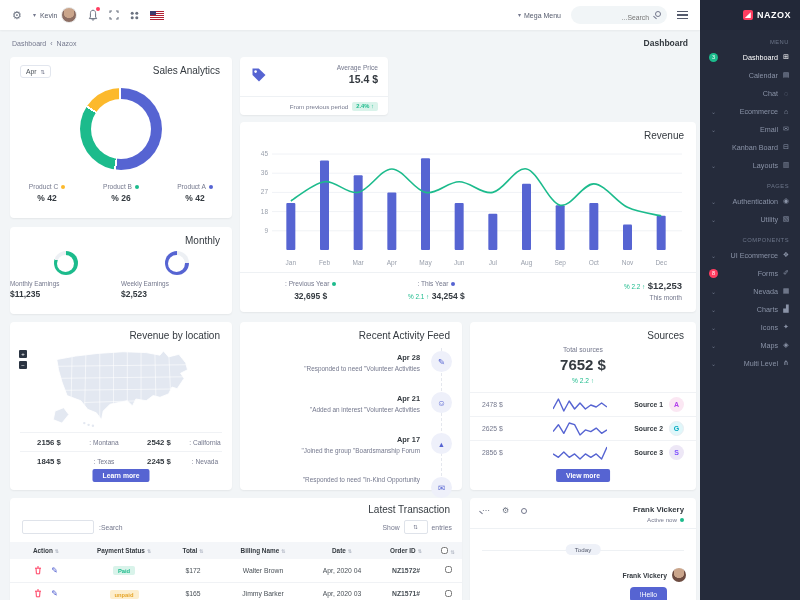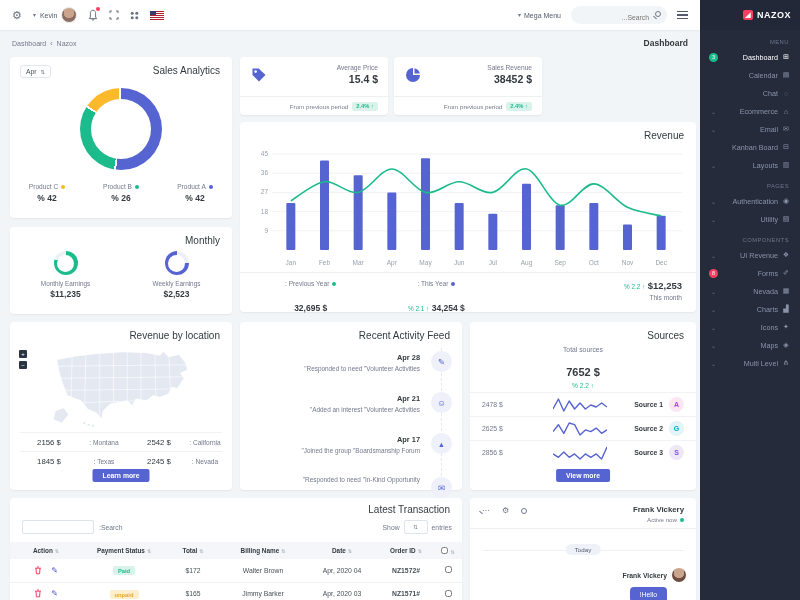--- a/index.html
+++ b/index.html
@@ -52,52 +52,52 @@
   .stat-value{position:absolute;top:16px;right:10px;font-size:10.5px;font-weight:bold;color:#343a40;}
   .stat-foot{position:absolute;bottom:0;left:0;right:0;height:19px;border-top:1px solid #eef1f4;display:flex;align-items:center;justify-content:flex-end;gap:4px;padding:0 10px;font-size:6.2px;}
   .badge-up{background:#d9f3ea;color:#1cbb8c;font-size:5.8px;font-weight:bold;padding:1.5px 4px;border-radius:2px;}
   
   .c-revenue{left:240px;top:122px;width:456px;height:190px;}
   .rev-foot{position:absolute;left:0;right:0;top:150px;bottom:0;border-top:1px solid #eef1f4;}
   .rf-g1{position:absolute;left:45px;top:7px;text-align:center;}
   .rf-g2{position:absolute;left:168px;top:7px;text-align:center;}
   .rf-g3{position:absolute;right:14px;top:7px;text-align:right;}
   .rf-lab{font-size:6.6px;color:#74788d;display:flex;align-items:center;justify-content:center;gap:3px;}
-  .rf-val{font-size:8.5px;font-weight:bold;color:#343a40;margin-top:16px;}
+  .rf-val{font-size:8.5px;font-weight:bold;color:#343a40;margin-top:4px;}
   .grn{color:#1cbb8c;font-size:6.4px;font-weight:normal;}
   
   .c-earning{left:10px;top:227px;width:222px;height:87px;}
-  .gauge-wrap{position:absolute;top:24px;width:111px;text-align:center;}
+  .gauge-wrap{position:absolute;top:24px;width:111px;}
   .gauge{width:24px;height:24px;border-radius:50%;margin:0 auto;position:relative;}
   .gauge::after{content:"";position:absolute;left:3.5px;top:3.5px;width:17px;height:17px;border-radius:50%;background:#fff;}
   .gauge-lab{font-size:6.4px;color:#74788d;margin-top:5px;}
   .gauge-val{font-size:8.5px;font-weight:bold;color:#343a40;margin-top:2px;}
   
   .c-loc{left:10px;top:322px;width:222px;height:168px;}
   .map-zoom{position:absolute;left:9px;top:28px;display:flex;flex-direction:column;gap:3px;z-index:2;}
   .map-zoom button{width:8px;height:8px;background:#2b3442;color:#fff;border:none;font-size:6px;line-height:7px;border-radius:1px;cursor:pointer;padding:0;}
   .usmap{position:absolute;left:28px;top:22px;}
   .loc-table{position:absolute;left:10px;right:10px;top:110px;}
   .loc-row{display:grid;grid-template-columns:58px 52px 58px 34px;align-items:center;border-top:1px solid #f0f2f5;height:19px;}
-  .loc-val{font-size:7.8px;font-weight:normal;color:#343a40;text-align:center;}
+  .loc-val{font-size:7.8px;font-weight:bold;color:#343a40;text-align:center;}
   .loc-lab{font-size:6.6px;color:#74788d;text-align:center;}
   .c-loc .btn-primary{bottom:8px;}
   
   .c-activity{left:240px;top:322px;width:222px;height:168px;}
   .act-list{position:absolute;left:0;right:0;top:28px;bottom:0;}
   .act-item{position:relative;height:41px;padding-right:42px;text-align:right;}
   .act-circle{position:absolute;right:10px;top:1px;width:21px;height:21px;border-radius:50%;background:#eef0fa;color:#5664d2;display:flex;align-items:center;justify-content:center;font-size:8.5px;z-index:2;}
   .act-line{position:absolute;right:20px;top:26px;bottom:14px;border-right:1px dashed #e4e7ee;}
   .act-date{font-size:7.4px;font-weight:bold;color:#343a40;padding-top:3px;}
   .act-text{font-size:6.4px;color:#74788d;margin-top:3px;}
   
   .c-sources{left:470px;top:322px;width:226px;height:168px;}
   .src-total{position:absolute;left:0;right:0;top:24px;text-align:center;}
   .src-total-lab{font-size:6.8px;color:#74788d;}
-  .src-total-val{font-size:11px;font-weight:bold;color:#343a40;margin-top:13px;}
+  .src-total-val{font-size:15px;font-weight:bold;color:#343a40;margin-top:3px;}
   .src-change{font-size:6.6px;color:#1cbb8c;margin-top:4px;}
   .src-rows{position:absolute;left:0;right:0;top:70px;}
   .src-row{height:24px;border-top:1px solid #f0f2f5;display:flex;align-items:center;padding:0 12px;gap:6px;}
   .src-val{width:44px;font-size:6.8px;color:#74788d;}
   .src-spark{flex:1;display:flex;justify-content:center;}
   .src-name{font-size:6.8px;font-weight:bold;color:#343a40;}
   .src-ava{width:15px;height:15px;border-radius:50%;display:flex;align-items:center;justify-content:center;font-size:7px;font-weight:bold;}
   .sa1{background:#fbe7f3;color:#b33feb;}
   .sa2{background:#e0f7fa;color:#00a8c0;border:1px solid #e8eef2;}
   .sa3{background:#ede7f6;color:#7c4dff;}
@@ -243,32 +243,20 @@
       </div>
     </div>
 
     <div class="card stat" style="left:240px">
       <svg class="stat-icon" width="16" height="16" viewBox="0 0 16 16">
           <path d="M1.5 1.5h6.2L14.5 8 8 14.5 1.5 8Z" fill="#5664d2"></path>
           <circle cx="4.6" cy="4.6" r="1.3" fill="#fff"></circle>
         </svg>
       <div class="stat-title">Average Price</div>
       <div class="stat-value">15.4 $</div>
-      <div class="stat-foot">
-          <span class="muted">From previous period</span>
-          <span class="badge-up">2.4% ↑</span>
-        </div>
-    </div>
-    <div class="card stat" style="left:394px">
-      <svg class="stat-icon" width="16" height="16" viewBox="0 0 16 16">
-          <path d="M8 8V1A7 7 0 1 1 1 8Z" fill="#5664d2" transform="rotate(90 8 8)"></path>
-          <path d="M9.5 6.5V1.2A7 7 0 0 1 14.8 6.5Z" fill="#5664d2"></path>
-        </svg>
-      <div class="stat-title">Sales Revenue</div>
-      <div class="stat-value">38452 $</div>
       <div class="stat-foot">
           <span class="muted">From previous period</span>
           <span class="badge-up">2.4% ↑</span>
         </div>
     </div>
 
     <div class="card c-revenue">
       <div class="card-title">Revenue</div>
       <svg id="rev-svg" width="436" height="126" style="position:absolute;left:10px;top:24px" viewBox="0 0 436 126">
           <line x1="22" y1="84.8" x2="432" y2="84.8" stroke="#f0f2f6" stroke-width="1"></line>
@@ -607,21 +595,21 @@
           <span class="s-icon">◉</span>
         </a>
         <a class="s-item">
           <span class="s-chev">⌄</span>
           <span class="s-label">Utility</span>
           <span class="s-icon">▧</span>
         </a>
         <div class="s-section">COMPONENTS</div>
         <a class="s-item">
           <span class="s-chev">⌄</span>
-          <span class="s-label">UI Revenue</span>
+          <span class="s-label">UI Ecommerce</span>
           <span class="s-icon">❖</span>
         </a>
         <a class="s-item">
           <span class="s-badge danger">8</span>
           <span class="s-label">Forms</span>
           <span class="s-icon">✐</span>
         </a>
         <a class="s-item">
           <span class="s-chev">⌄</span>
           <span class="s-label">Nevada</span>

